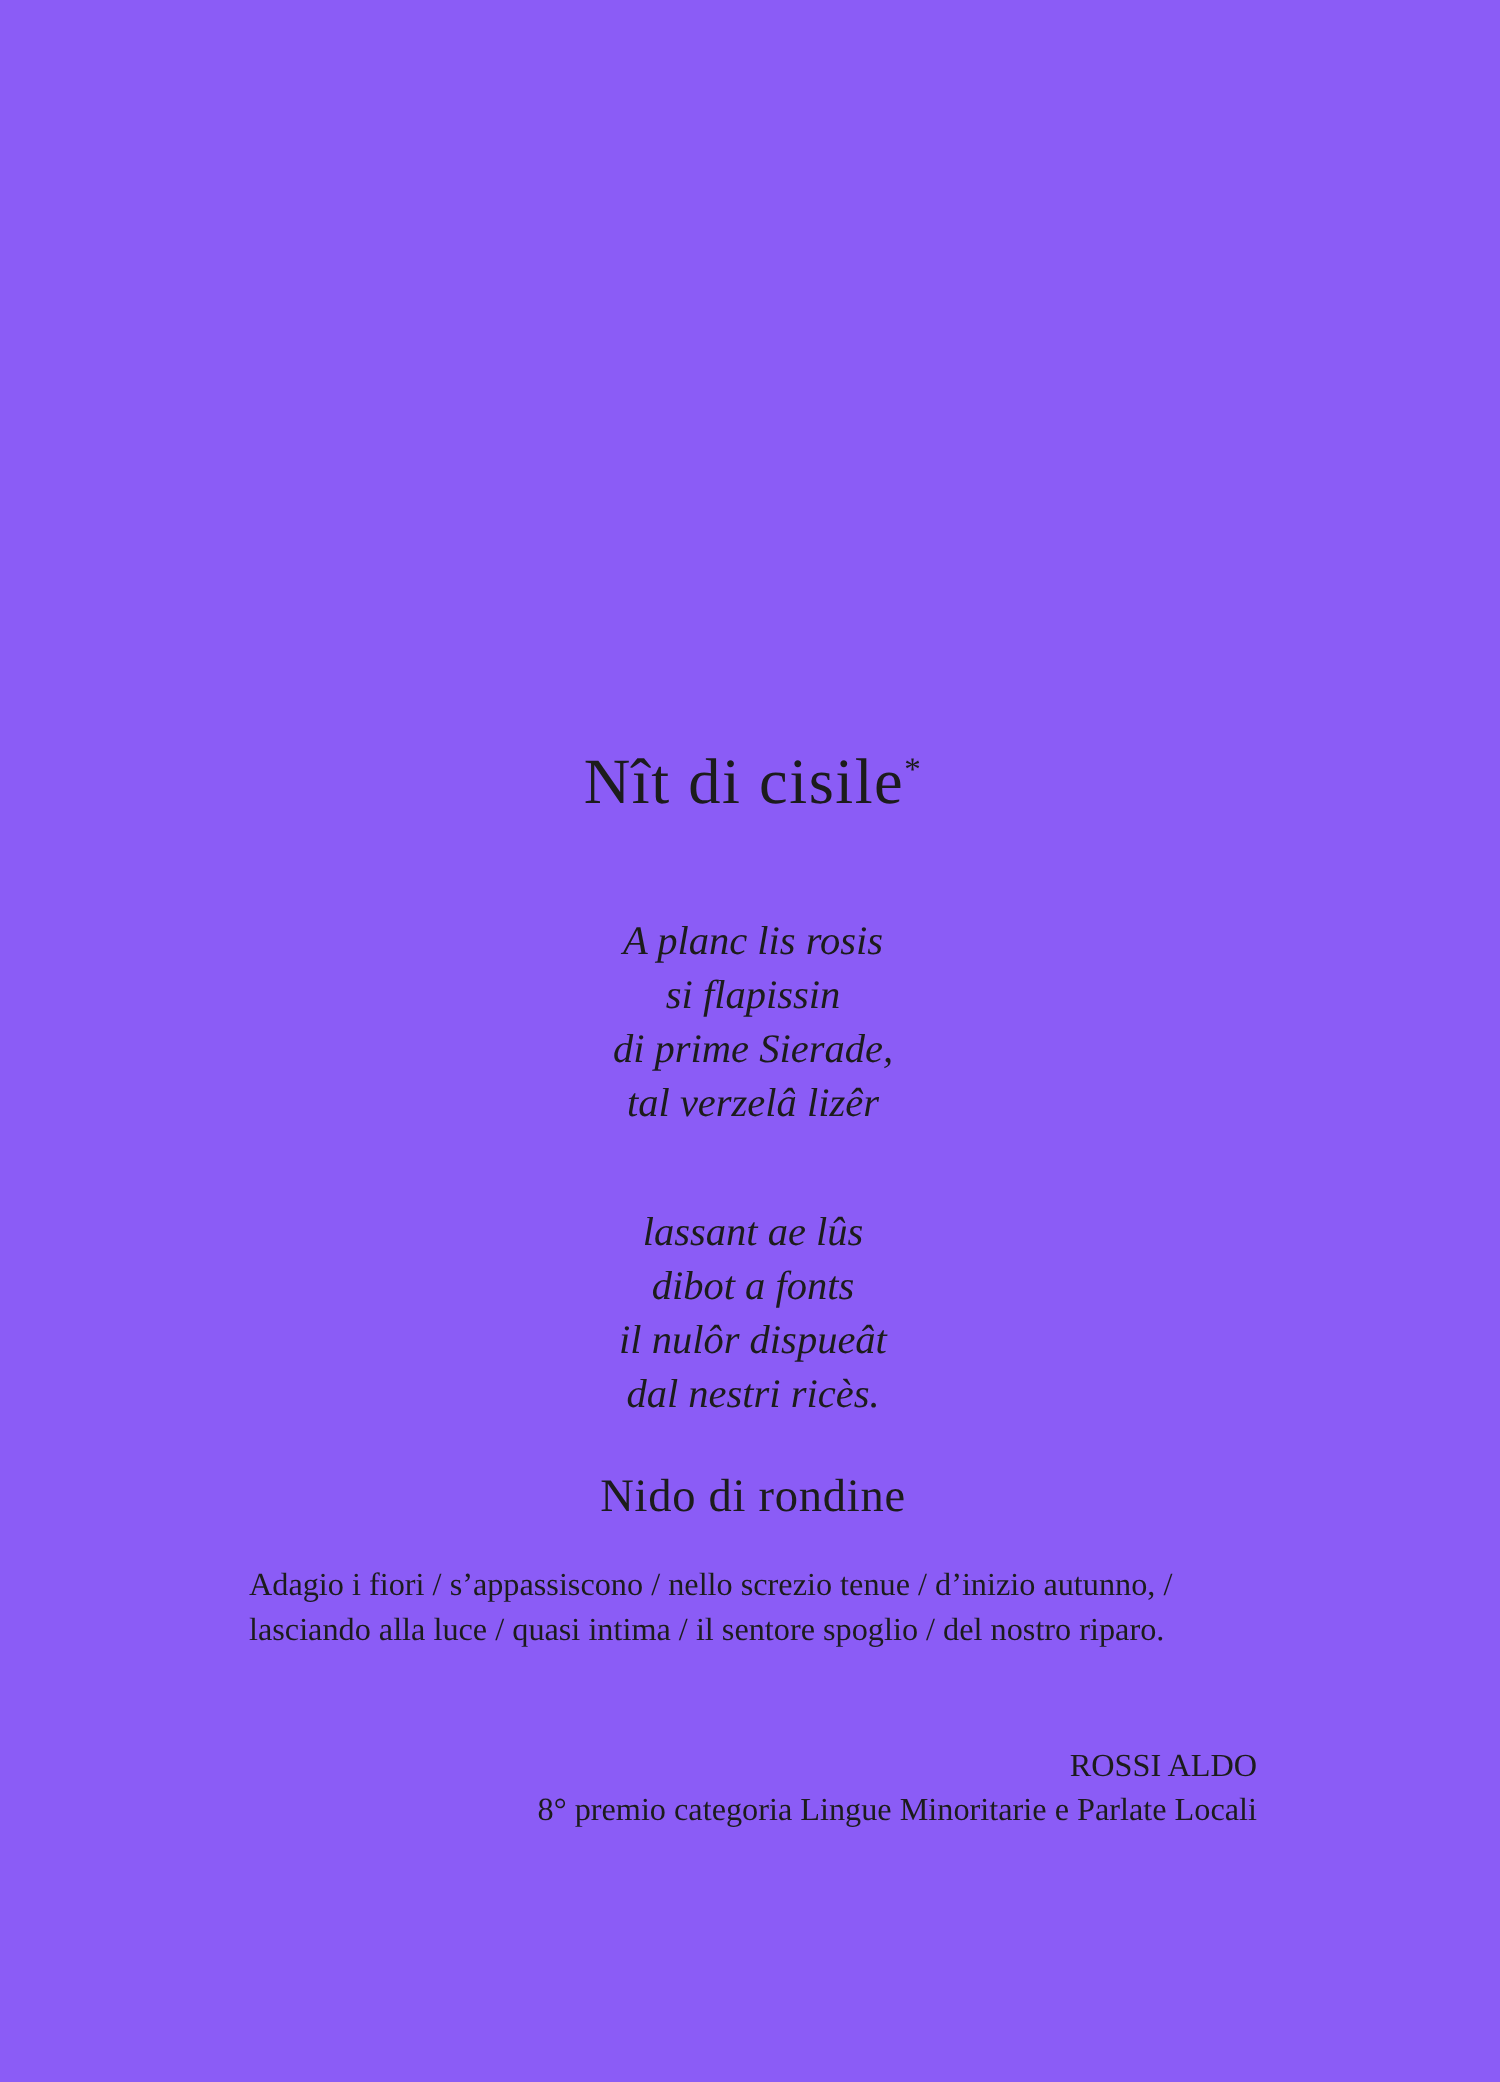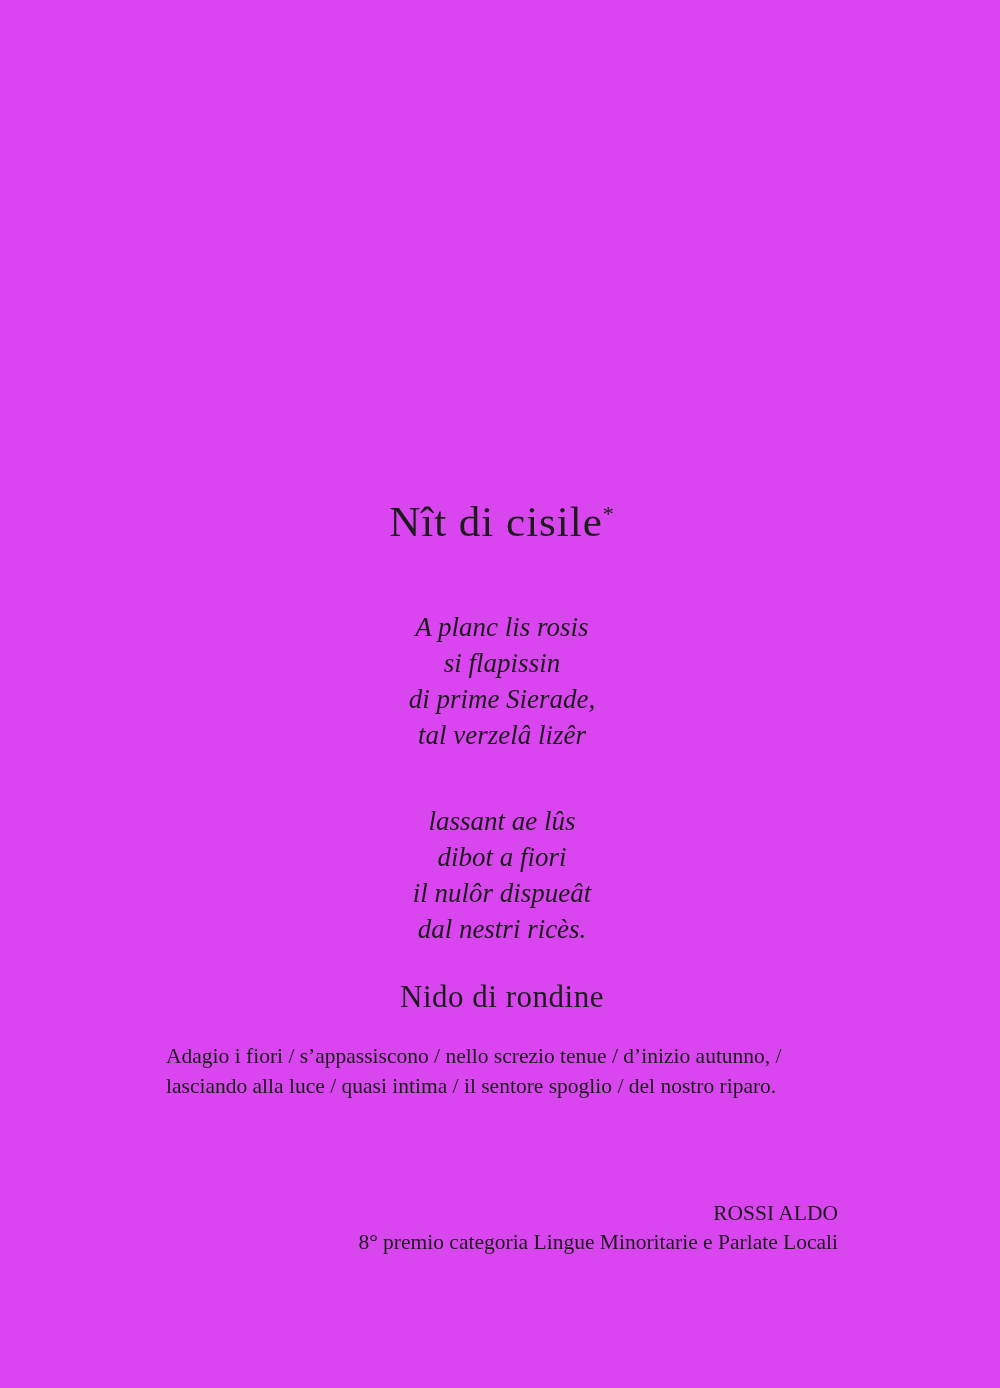--- a/index.html
+++ b/index.html
@@ -4,21 +4,21 @@
 <style>
   html, body {
     margin: 0;
     padding: 0;
     background: #ffffff;
   }
   .page {
     position: relative;
     width: 1000px;
     height: 1388px;
-    background: #d946ef;
+    background: #8b5cf6;
     color: #1c1c1c;
     font-family: "Liberation Serif", serif;
     overflow: hidden;
   }
   .content {
     position: absolute;
     left: 166px;
     right: 162px;
     top: 0;
   }
@@ -52,21 +52,21 @@
     font-weight: 400;
     letter-spacing: 0.5px;
   }
   .translation-body {
     margin-top: 23px;
     text-align: left;
     font-size: 21.5px;
     line-height: 30px;
   }
   .attribution {
-    margin-top: 98px;
+    margin-top: 62px;
     text-align: right;
     font-size: 21.5px;
     line-height: 29px;
   }
 </style>
 </head>
 <body>
 
 <div class="page">
   <div class="content">
@@ -77,21 +77,21 @@
 
     <div class="poem">
       <div class="stanza">
         <div class="poem-line">A planc lis rosis</div>
         <div class="poem-line">si flapissin</div>
         <div class="poem-line">di prime Sierade,</div>
         <div class="poem-line">tal verzelâ lizêr</div>
       </div>
       <div class="stanza">
         <div class="poem-line">lassant ae lûs</div>
-        <div class="poem-line">dibot a fiori</div>
+        <div class="poem-line">dibot a fonts</div>
         <div class="poem-line">il nulôr dispueât</div>
         <div class="poem-line">dal nestri ricès.</div>
       </div>
     </div>
 
     <h2 class="translation-heading">Nido di rondine</h2>
 
     <p class="translation-body">Adagio i fiori / s’appassiscono / nello screzio tenue / d’inizio autunno, / lasciando alla luce / quasi intima / il sentore spoglio / del nostro riparo.</p>
 
     <div class="attribution">

